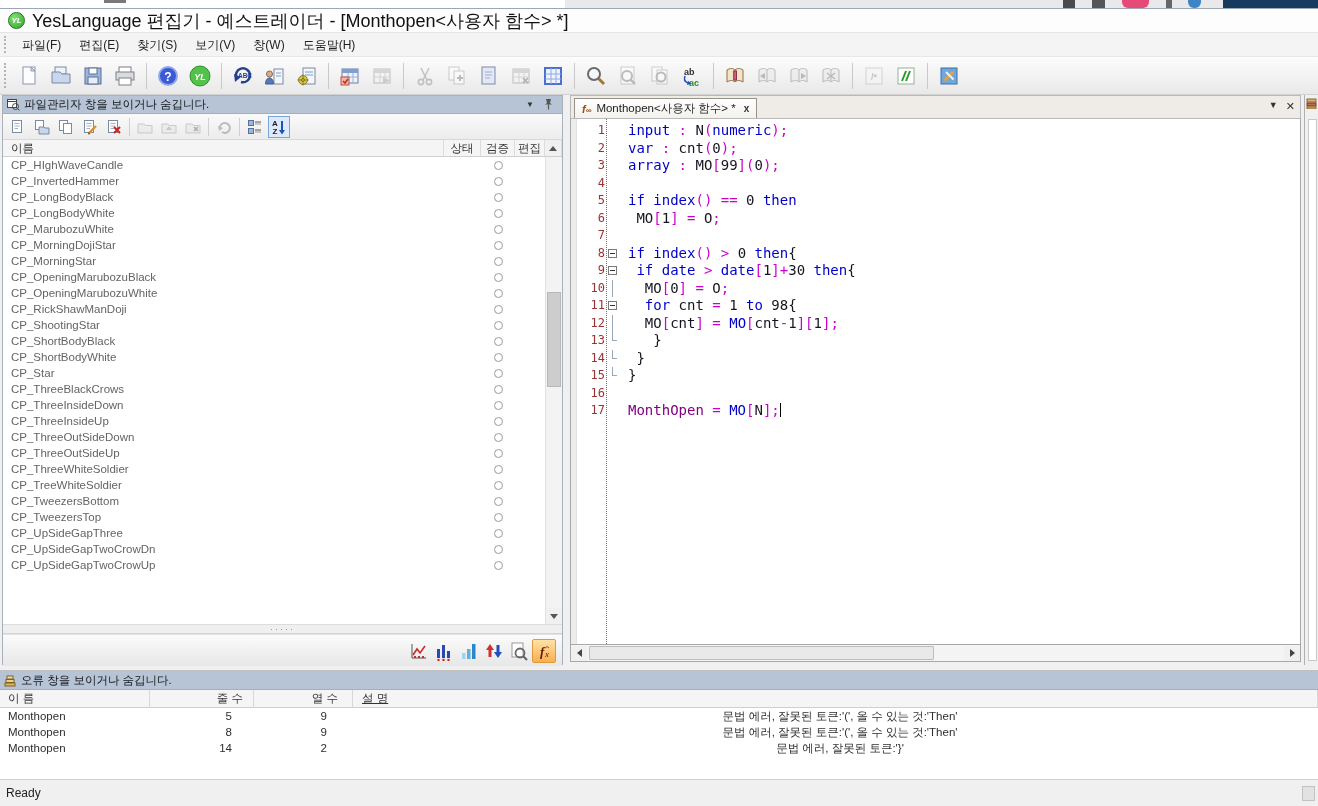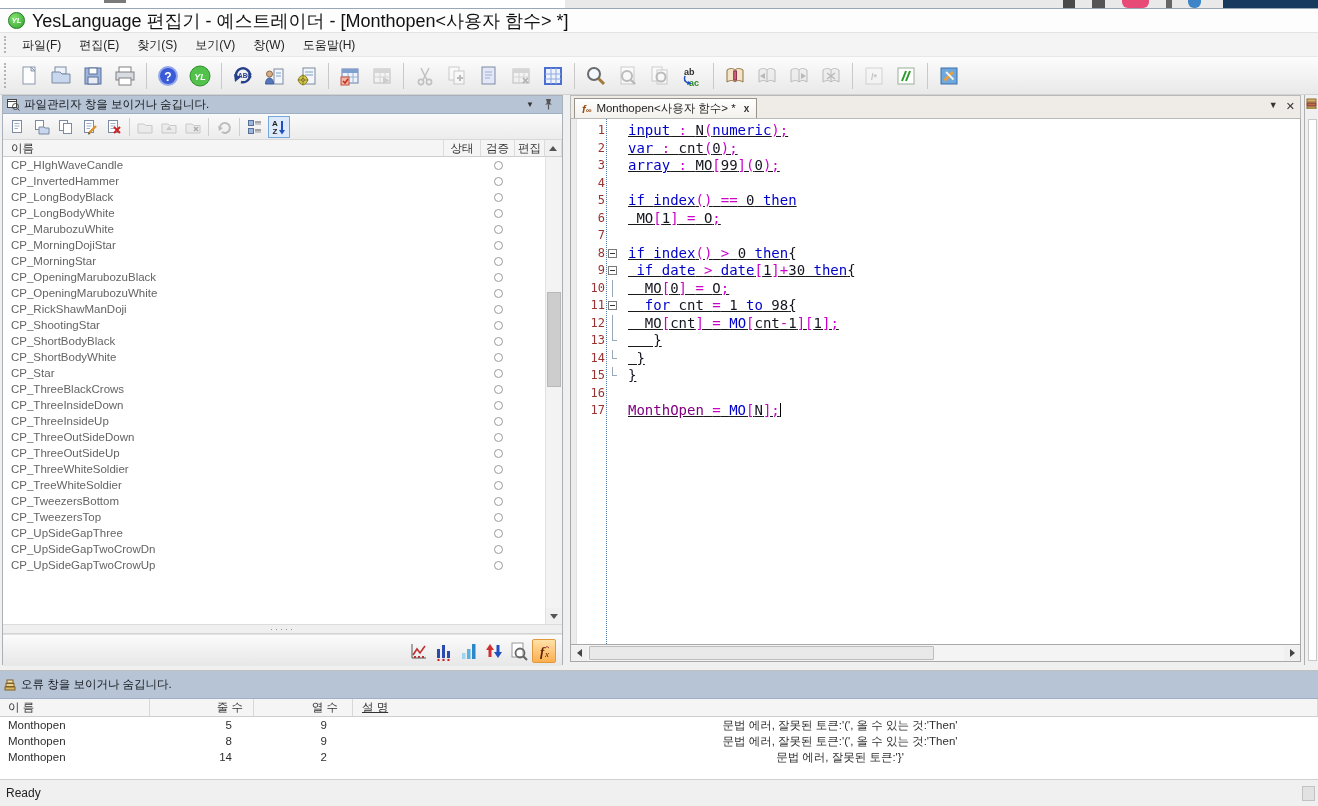--- a/index.html
+++ b/index.html
@@ -87,33 +87,33 @@
   #codewrap .marginstrip{position:absolute;left:0;top:0;bottom:0;width:6px;background:#ececec;border-right:1px solid #e2e2e2;}
   #codewrap .dotline{position:absolute;left:35px;top:0;bottom:0;border-left:1px dotted #4f7ba6;}
   #code{position:absolute;left:6px;top:3px;right:0;}
   .cl-row{display:flex;height:17.5px;line-height:17.5px;}
   .lnum{width:28px;text-align:right;color:#993333;font:12px "DejaVu Sans Mono",monospace;flex:none;padding-top:1px;}
   .fold{width:14px;flex:none;position:relative;}
   .fbox{position:absolute;left:3px;top:4px;width:9px;height:9px;border:1px solid #7a7a7a;background:#fff;}
   .fbox:after{content:"";position:absolute;left:1px;top:3px;width:5px;height:1px;background:#333;}
   .fv{position:absolute;left:7px;top:0;bottom:0;border-left:1px solid #98a8b8;}
   .fend{position:absolute;left:7px;top:0;width:5px;height:9px;border-left:1px solid #98a8b8;border-bottom:1px solid #98a8b8;}
-  .ctext{white-space:pre;font:14px "DejaVu Sans Mono",monospace;padding-left:9px;text-decoration:underline;}
+  .ctext{white-space:pre;font:14px "DejaVu Sans Mono",monospace;padding-left:9px;}
   .tk-k{color:#0000cc;} .tk-o{color:#cc00cc;} .tk-i{color:#15151f;} .tk-f{color:#800080;}
   .caret{display:inline-block;width:1.5px;height:14px;background:#000;vertical-align:-2px;}
   #hscroll{height:17px;background:#f4f4f4;border:1px solid #a8a8a8;border-top:none;position:relative;display:flex;align-items:center;}
   #hscroll .ar{width:16px;height:15px;display:flex;align-items:center;justify-content:center;background:#f0f0f0;}
   #hscroll .ar.right{position:absolute;right:0;}
   #hscroll .hthumb{position:absolute;left:18px;width:345px;top:1px;height:14px;background:#e9e9e9;border:1px solid #bcbcbc;border-radius:1px;}
   
   #rsliver .ric{margin:3px 1px;}
   #rsliver .rcol{position:absolute;left:3px;top:24px;bottom:4px;width:9px;background:#fff;border:1px solid #c8c8c8;}
   
   #errpanel{position:absolute;left:0;top:670px;width:1318px;height:109px;background:#fff;border-top:1px solid #c0c0c0;}
-  #errhead{height:28px;background:#b7c4d6;display:flex;align-items:center;padding:0 4px;font-size:11.5px;color:#13161a;border-bottom:1px solid #9fb0c4;}
+  #errhead{height:19px;background:#b7c4d6;display:flex;align-items:center;padding:0 4px;font-size:11.5px;color:#13161a;border-bottom:1px solid #9fb0c4;}
   #errhead .hic{margin-right:5px;display:inline-flex;}
   #errcolh{height:18px;display:flex;background:#f5f5f5;border-bottom:1px solid #cfcfcf;font-size:11.5px;color:#333;align-items:center;}
   #errcolh .c{border-right:1px solid #d8d8d8;height:100%;display:flex;align-items:center;}
   .ec-name{width:150px;padding-left:8px;}
   .ec-line{width:104px;justify-content:flex-end;padding-right:10px;}
   .ec-col{width:99px;justify-content:flex-end;padding-right:14px;}
   .ec-desc{flex:1;padding-left:9px;text-decoration:underline;}
   .erow{display:flex;height:16px;align-items:center;font-size:11.5px;color:#2e2e2e;}
   .erow .n{width:150px;padding-left:8px;}
   .erow .l{width:104px;text-align:right;padding-right:22px;}

